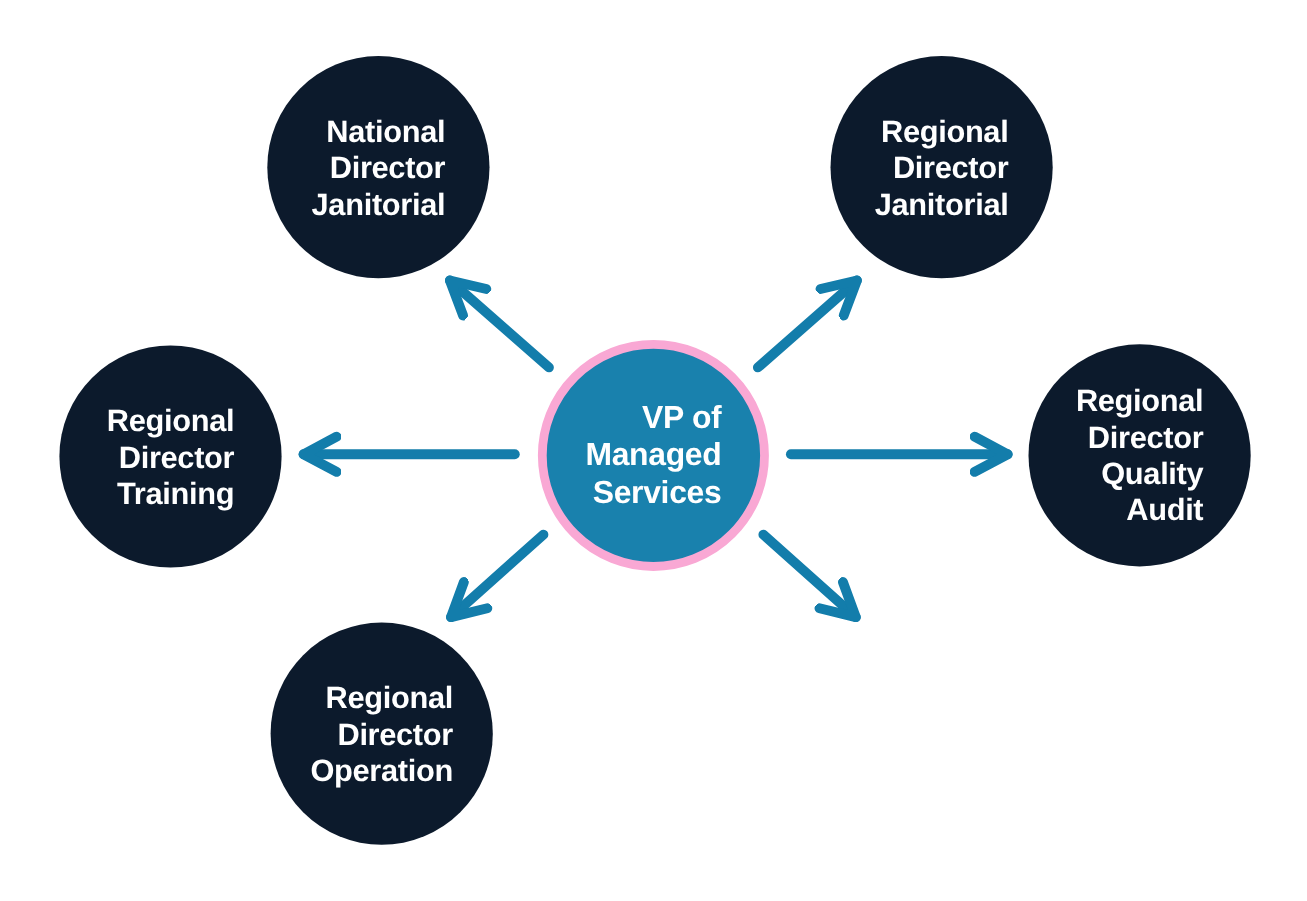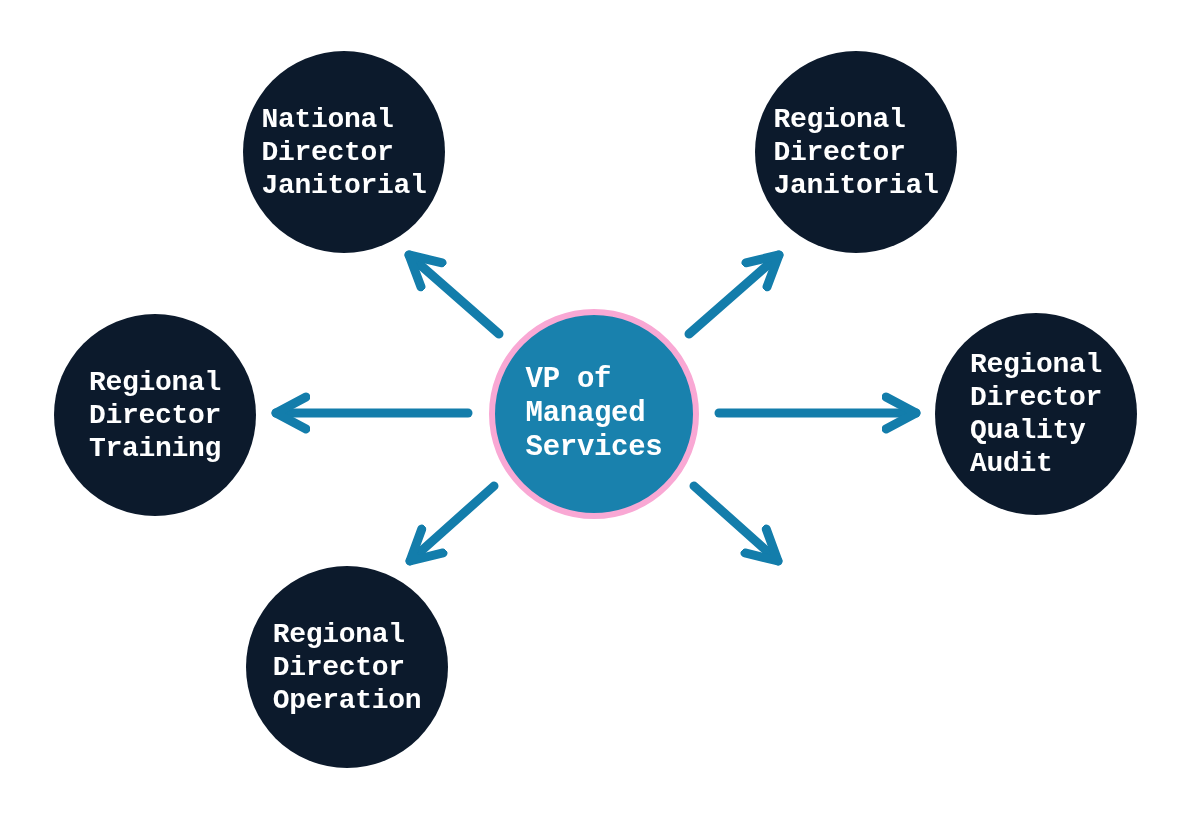--- a/index.html
+++ b/index.html
@@ -33,31 +33,30 @@
   }
   .node.dark {
     width: 202px;
     height: 202px;
     background: #0c1a2c;
   }
   .node.center {
     width: 210px;
     height: 210px;
     background: #1981ad;
-    border: 6px solid #f9a8d4;
+    border: 8px solid #f9a8d4;
   }
   .node-label {
     color: #ffffff;
     font-weight: bold;
     font-size: 28px;
     line-height: 33px;
     letter-spacing: -0.3px;
     white-space: pre-line;
-    text-align: left;
-    font-family: Liberation Mono, monospace;
+    text-align: right;
   }
   .node.center .node-label {
     font-size: 29px;
     line-height: 34px;
   }
 </style>
 </head>
 <body>
 
 <div class="canvas">

